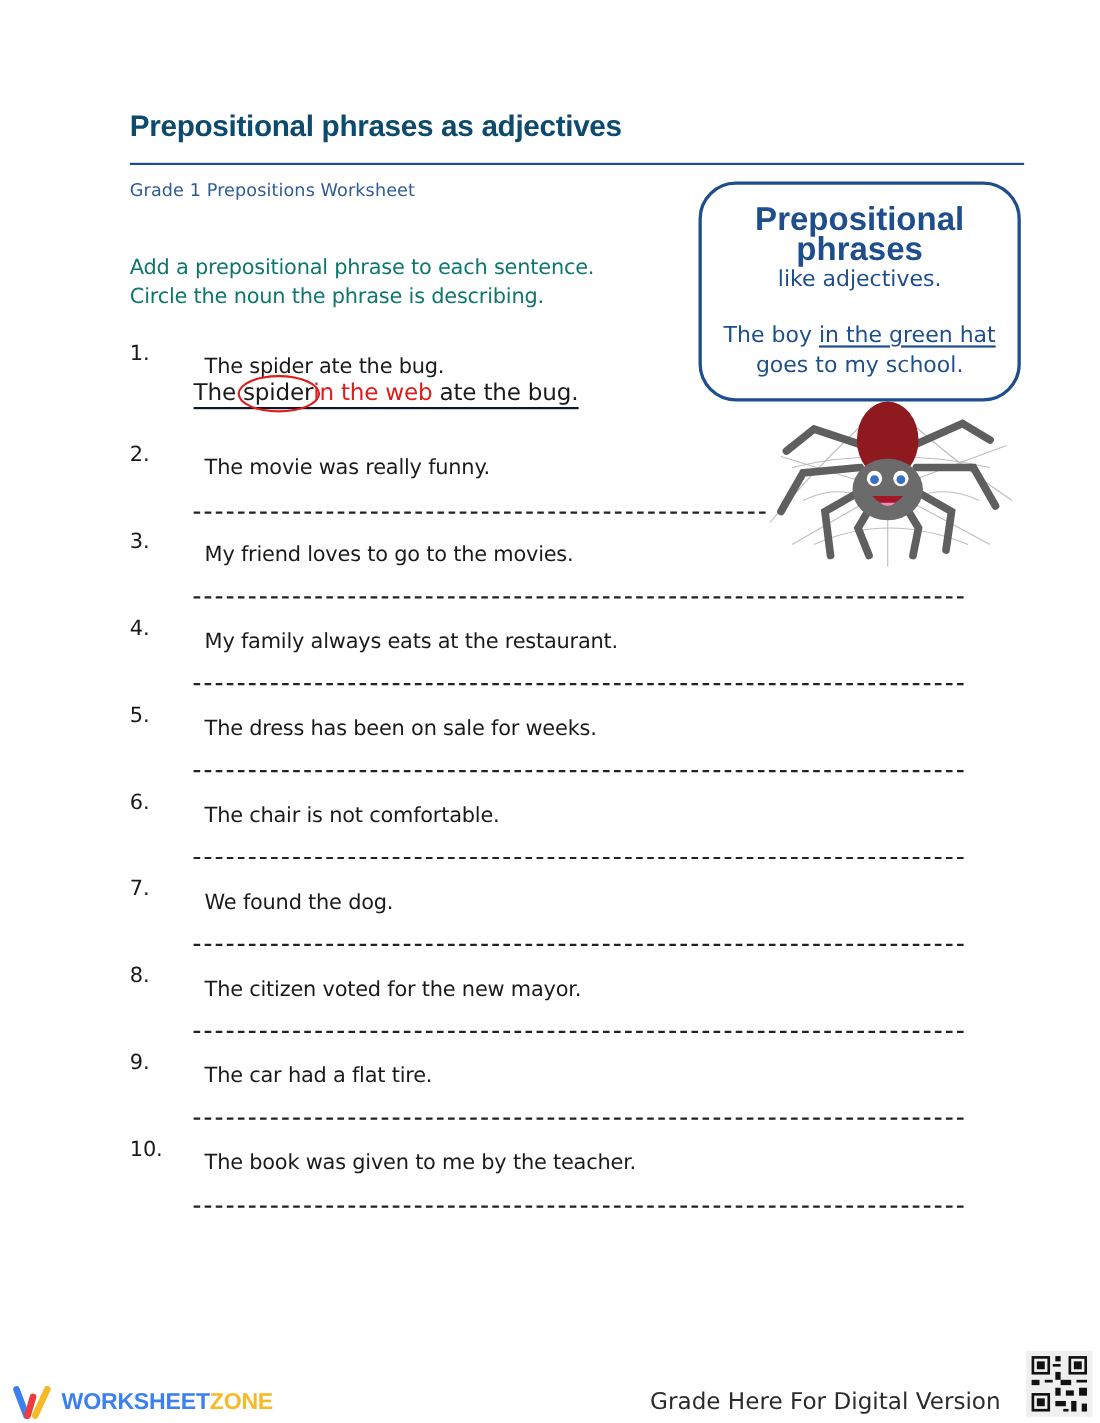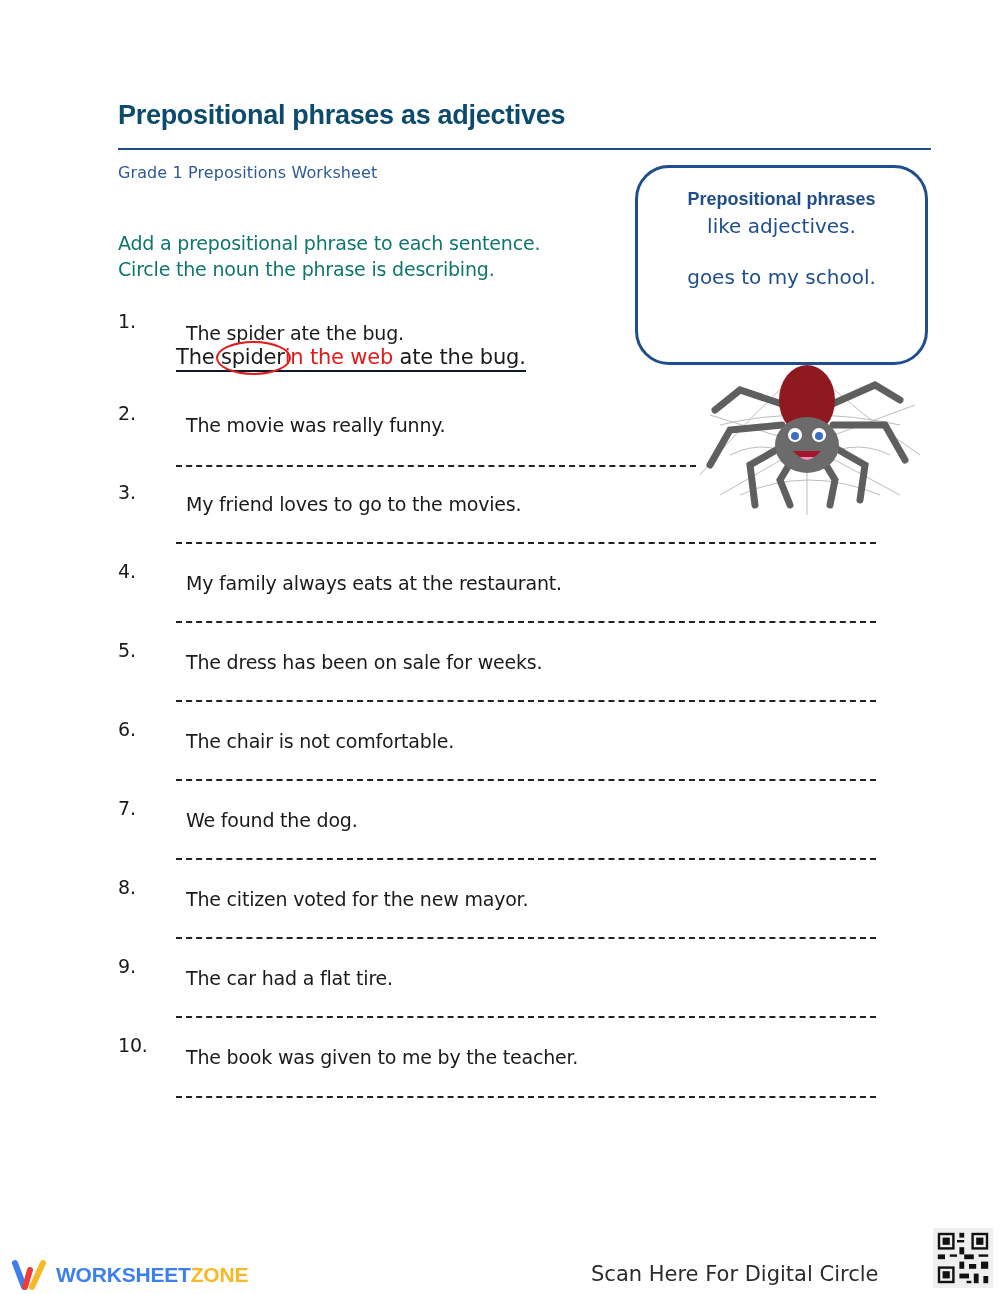--- a/index.html
+++ b/index.html
@@ -2,21 +2,21 @@
 <html><head>
 <meta charset="utf-8">
 <style>
   html, body { margin:0; padding:0; background:#ffffff; }
   body { width:1000px; height:1294px; position:relative; overflow:hidden; font-family:"DejaVu Sans", sans-serif; color:#1a1a1a; }
   .title { position:absolute; left:118px; top:100px; font-family:"Liberation Sans", sans-serif; font-weight:bold; font-size:27px; color:#0c4a6e; letter-spacing:-0.3px; margin:0; }
   .rule { position:absolute; left:118px; top:148px; width:813px; height:2px; background:#1f4e8c; }
   .subtitle { position:absolute; left:118px; top:163px; font-size:16px; color:#2e5a95; letter-spacing:0.1px; }
   .instructions { position:absolute; left:118px; top:230px; font-size:19px; line-height:26px; color:#0f766e; letter-spacing:-0.2px; }
   .callout { position:absolute; left:635px; top:165px; width:293px; height:200px; border:3px solid #1f4e8c; border-radius:34px; box-sizing:border-box; text-align:center; color:#1f4e8c; font-size:20px; line-height:27px; padding-top:18px; background:#fff; z-index:3; }
-  .callout .strong { font-family:"Liberation Sans", sans-serif; font-weight:bold; font-size:18px; }
+  .callout .strong { font-family:"Liberation Sans", sans-serif; font-weight:bold; font-size:30px; }
   .callout .gap { height:24px; }
   .callout u { text-decoration:underline; text-underline-offset:3px; }
   .spider { position:absolute; left:690px; top:355px; width:235px; height:165px; z-index:2; }
   .q { position:absolute; left:118px; font-size:19px; color:#1a1a1a; letter-spacing:-0.2px; }
   .q .num { position:absolute; left:0; width:50px; }
   .q .text { position:absolute; left:68px; white-space:nowrap;margin-top:12px; }
   .line { position:absolute; left:176px; height:0; border-top:2px dashed #222; }
   .example { position:absolute; left:176px; top:345px; font-size:21px; white-space:nowrap; border-bottom:2px solid #0f172a; line-height:24px; padding-bottom:1px; letter-spacing:-0.2px; }
   .example .red { color:#e11b1b; }
   .example .circled { position:relative; display:inline-block; }
@@ -37,20 +37,21 @@
 
 <div class="instructions">
   <div>Add a prepositional phrase to each sentence.</div>
   <div>Circle the noun the phrase is describing.</div>
 </div>
 
 <div class="callout">
   <div class="strong">Prepositional phrases</div>
   <div>like adjectives.</div>
   <div class="gap"></div>
+  <div><span>The boy </span><u>in the green hat</u></div>
   <div>goes to my school.</div>
 </div>
 
 <svg class="spider" viewBox="0 0 235 165">
   <g stroke="#bdbdbd" stroke-width="1" fill="none">
     <path d="M10 120 Q60 60 117 10"></path>
       <path d="M117 10 Q170 60 230 100"></path>
     <path d="M20 60 L117 90 L225 50"></path>
       <path d="M117 90 L117 160"></path>
       <path d="M117 90 L30 140"></path>
@@ -141,21 +142,21 @@
 
 <div class="footer-logo">
   <svg width="38" height="34" viewBox="0 0 38 34">
     <path d="M5 5 L14 29" stroke="#3b7ff0" stroke-width="6" stroke-linecap="round"></path>
     <path d="M15 29 L20 12" stroke="#ef3b3b" stroke-width="6" stroke-linecap="round"></path>
     <path d="M22 29 L33 5" stroke="#f7b928" stroke-width="6" stroke-linecap="round"></path>
   </svg>
   <span class="logo-text"><span class="a">WORKSHEET</span><span class="b">ZONE</span></span>
 </div>
 
-<div class="scan">Scan Here For Digital Circle</div>
+<div class="scan">Grade Here For Digital Version</div>
 <svg class="qr" viewBox="0 0 25 25">
   <rect width="25" height="25" fill="#efefef"></rect>
   <g fill="#111">
     <rect x="2" y="2" width="7" height="7"></rect>
       <rect x="3" y="3" width="5" height="5" fill="#efefef"></rect>
       <rect x="4" y="4" width="3" height="3"></rect>
     <rect x="16" y="2" width="7" height="7"></rect>
       <rect x="17" y="3" width="5" height="5" fill="#efefef"></rect>
       <rect x="18" y="4" width="3" height="3"></rect>
     <rect x="2" y="16" width="7" height="7"></rect>

